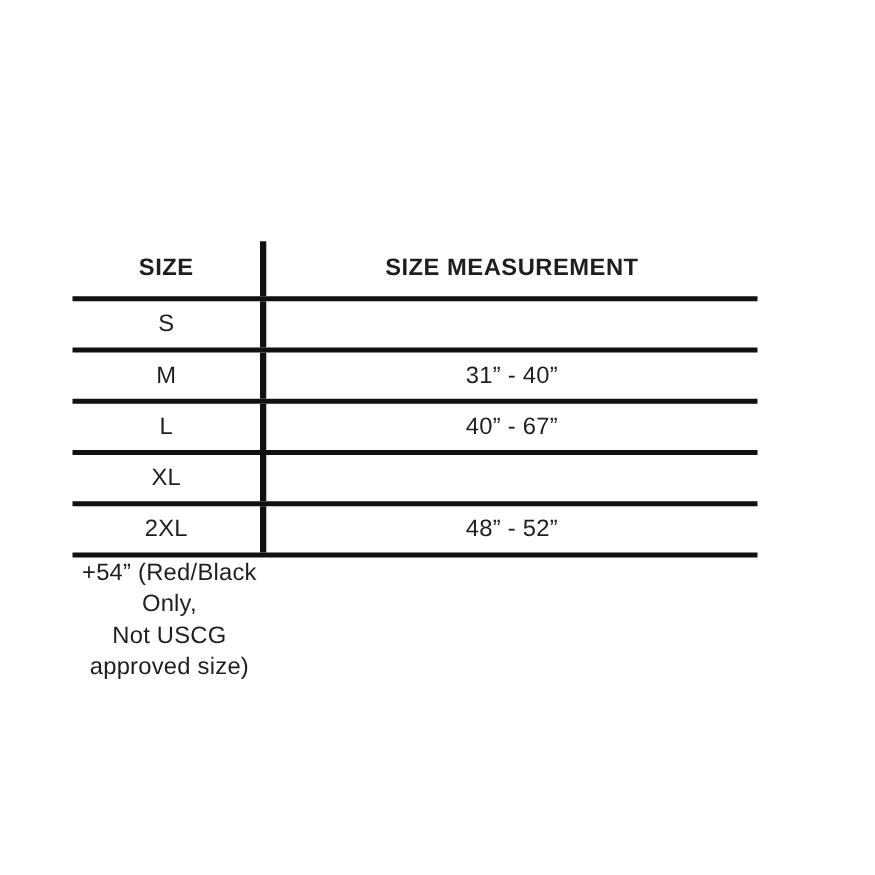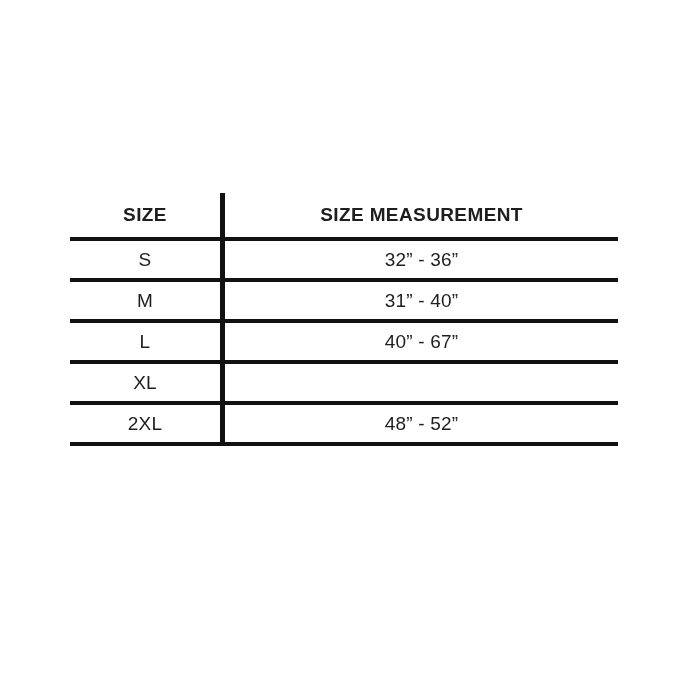--- a/index.html
+++ b/index.html
@@ -10,21 +10,21 @@
   .canvas {
     position: relative;
     width: 700px;
     height: 700px;
     background: #ffffff;
     overflow: hidden;
     font-family: "Liberation Sans", "DejaVu Sans", sans-serif;
   }
   .size-table {
     position: absolute;
-    left: 70px;
+    left: 58px;
     top: 193px;
     width: 548px;
   }
   .row {
     display: grid;
     grid-template-columns: 155px 1fr;
     height: 37px;
   }
   .row.header-row {
     height: 44px;
@@ -65,21 +65,20 @@
   <div class="size-table">
 
     <div class="row header-row">
       <div class="cell size-cell">SIZE</div>
       <div class="cell chest-cell">SIZE MEASUREMENT</div>
     </div>
     <div class="hline"></div>
 
     <div class="row">
       <div class="cell size-cell">S</div>
-      <div class="cell chest-cell">32” - 36”</div>
     </div>
     <div class="hline"></div>
 
     <div class="row">
       <div class="cell size-cell">M</div>
       <div class="cell chest-cell">31” - 40”</div>
     </div>
     <div class="hline"></div>
 
     <div class="row">
@@ -93,16 +92,18 @@
     </div>
     <div class="hline"></div>
 
     <div class="row">
       <div class="cell size-cell">2XL</div>
       <div class="cell chest-cell">48” - 52”</div>
     </div>
     <div class="hline"></div>
 
     <div class="row tall-row">
+      <div class="cell chest-cell multiline">+54” (Red/Black Only,
+Not USCG approved size)</div>
     </div>
 
   </div>
 </div>
 
 </body></html>

